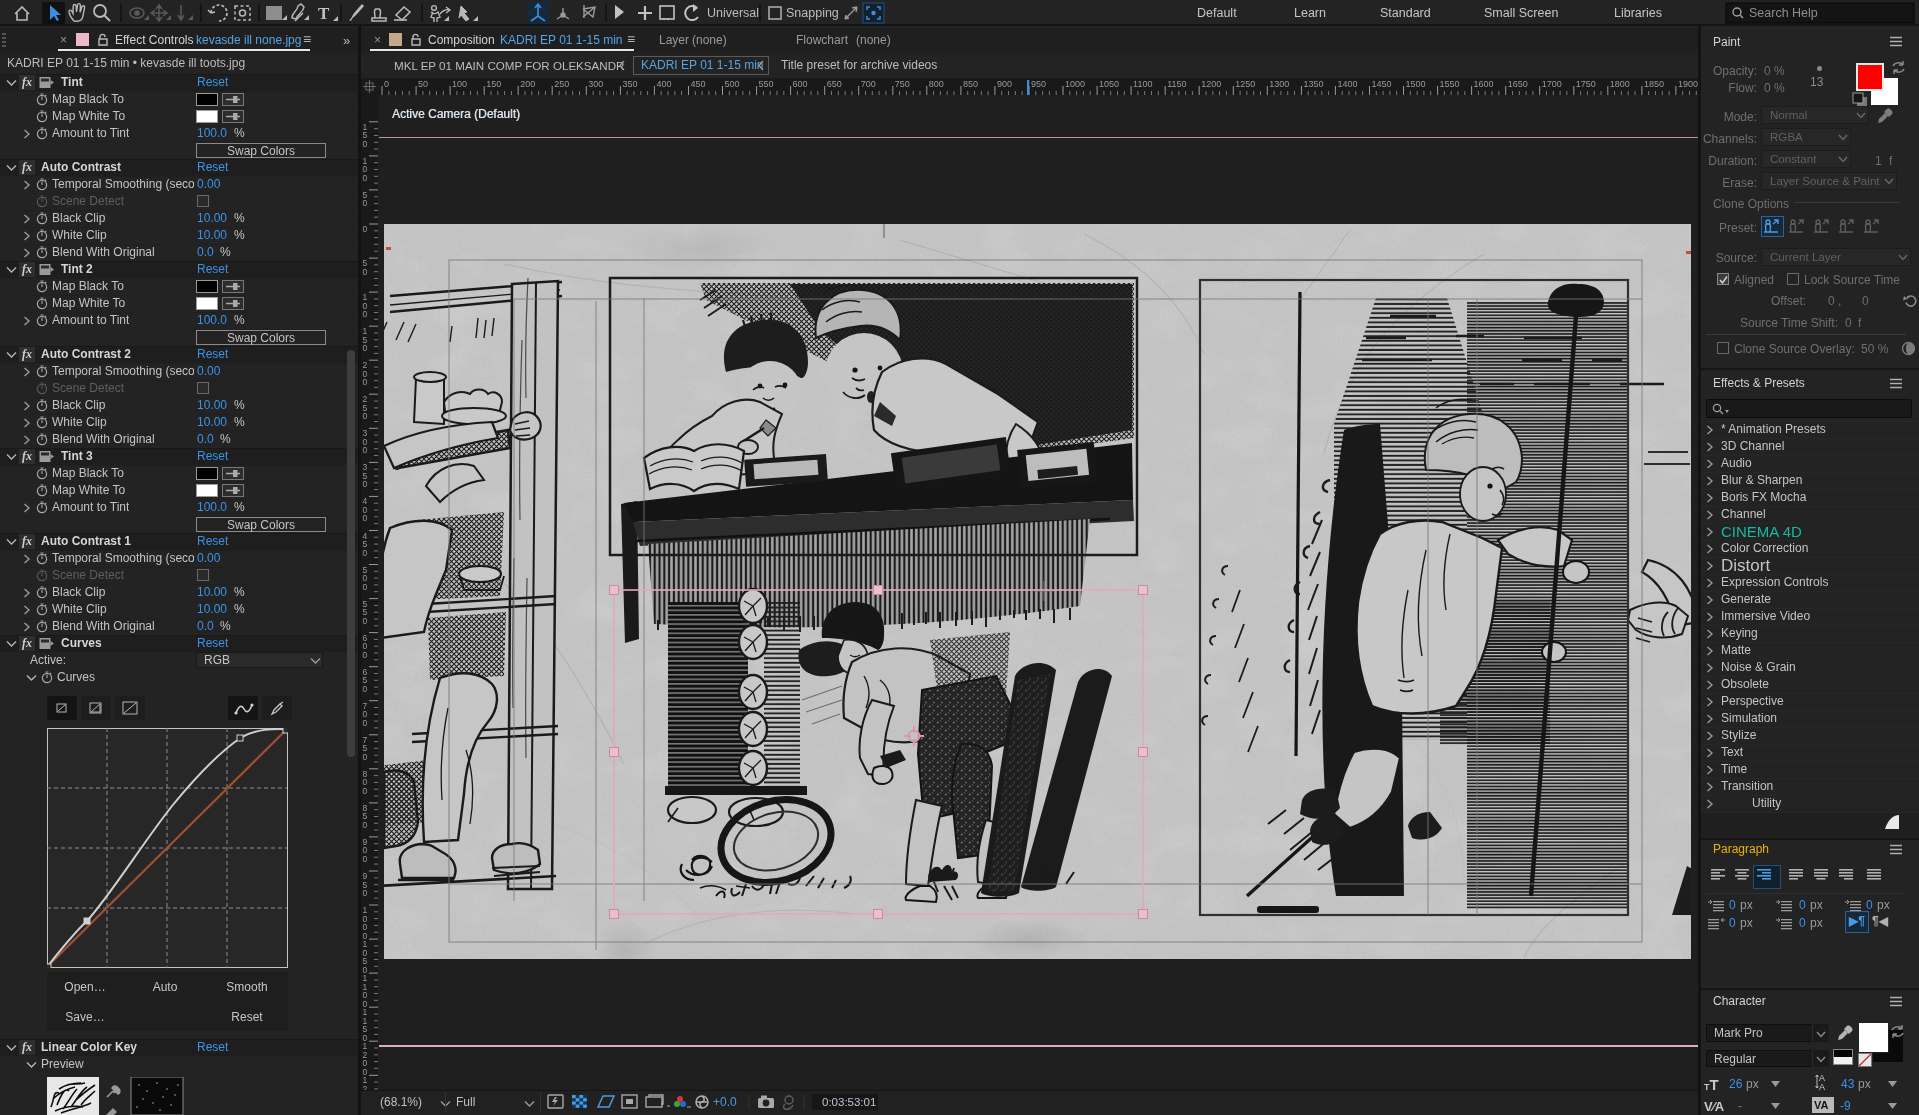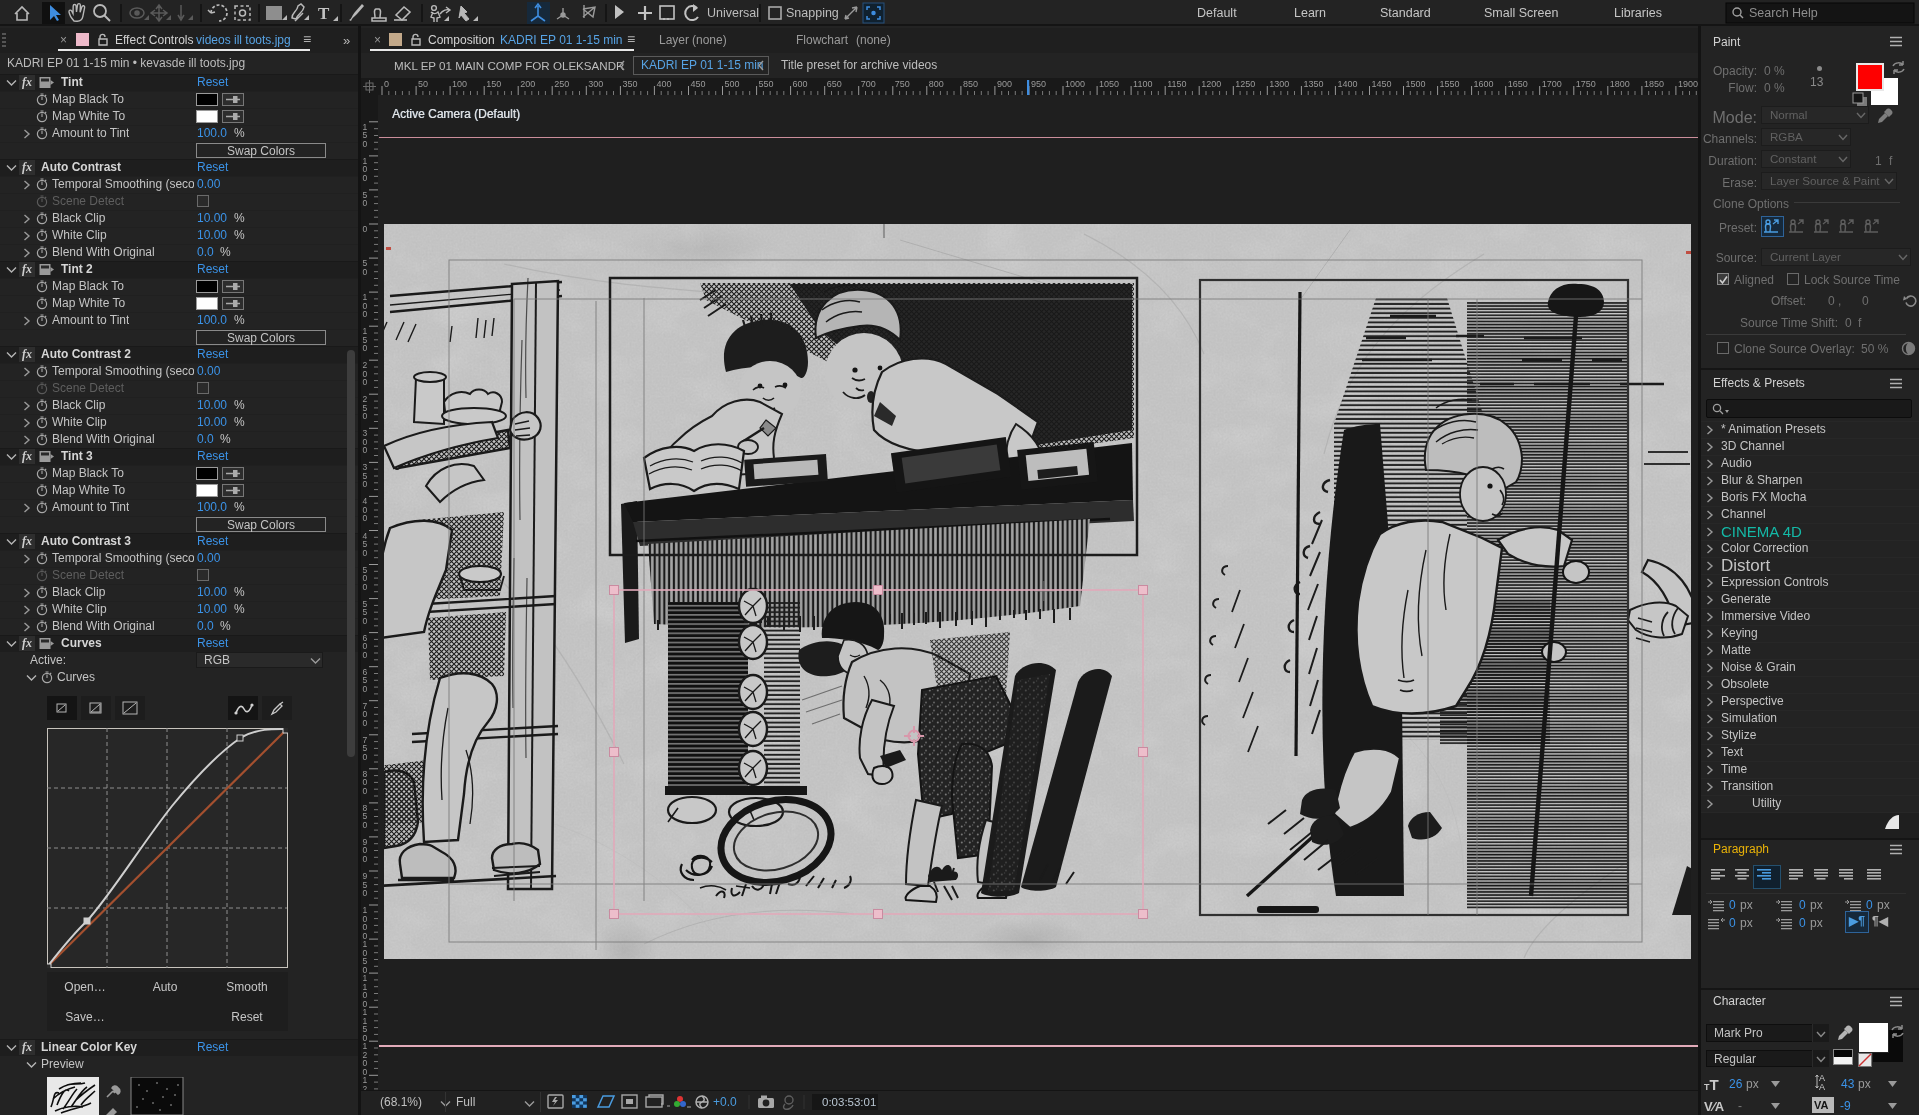--- a/index.html
+++ b/index.html
@@ -103,21 +103,21 @@
 </svg>
 <div class="a" style="left:0;top:28px;width:358px;height:1087px;background:#232323"></div>
 <div class="a" style="left:0;top:28px;width:358px;height:25px;background:#1f1f1f"></div>
 <div class="a" style="left:2px;top:33px;width:4px;height:14px;background:repeating-linear-gradient(#555 0 2px,transparent 2px 4px)"></div>
 <div class="tx" style="left:60px;top:32px;color:#969696">×</div>
 <div class="a" style="left:76px;top:33px;width:13px;height:13px;background:#edb9c9"></div>
 <svg class="a" style="left:97px;top:32px" width="14" height="15">
     <path d="M3 7 L3 5 C3 1.5 8 1.5 8 5 M2 7 h8 v6 h-8 z" fill="none" stroke="#b9b9b9" stroke-width="1.4"></path>
   </svg>
 <div class="tx" style="left:115px;top:32px;color:#d2d2d2">Effect Controls</div>
-<div class="tx" style="left:196px;top:32px;color:#57a3e4">videos ill toots.jpg</div>
+<div class="tx" style="left:196px;top:32px;color:#57a3e4">kevasde ill none.jpg</div>
 <div class="tx" style="left:303px;top:31px;color:#b0b0b0;font-size:14px">≡</div>
 <div class="a" style="left:58px;top:49px;width:252px;height:2px;background:#e8e8e8"></div>
 <div class="tx" style="left:343px;top:32px;color:#b9b9b9;font-size:13px">»</div>
 <div class="tx" style="left:7px;top:55px;color:#bdbdbd">KADRI EP 01 1-15 min • kevasde ill toots.jpg</div>
 <div class="a" style="left:0;top:73.5px;width:358px;height:17px;background:#1e1e1e;border-top:1px solid #191919"></div>
 <svg class="a" style="left:6px;top:78.5px" width="11" height="8">
     <path d="M1 1.5 L5.5 6 L10 1.5" stroke="#b5b5b5" stroke-width="1.4" fill="none"></path>
   </svg>
 <div class="tx" style="left:19px;top:74.5px;width:16px;height:15px;background:#2e2e2e;color:#cfcfcf;font-style:italic;font-weight:bold;font-size:12px;text-align:center;line-height:15px;font-family:'Liberation Serif',serif">fx</div>
 <svg class="a" style="left:39px;top:75.5px" width="15" height="13">
@@ -374,21 +374,21 @@
 <div class="tx" style="left:52px;top:498.5px;color:#c4c4c4;max-width:142px;overflow:hidden">Amount to Tint</div>
 <div class="tx blue" style="left:197px;top:498.5px">100.0</div>
 <div class="tx" style="left:234px;top:498.5px;color:#c4c4c4">%</div>
 <div class="a" style="left:0;top:515.5px;width:358px;height:17px;border-top:1px solid #202020"></div>
 <div class="btn" style="left:196px;top:516.5px;width:130px;height:15px;line-height:14px">Swap Colors</div>
 <div class="a" style="left:0;top:532.5px;width:358px;height:17px;background:#1e1e1e;border-top:1px solid #191919"></div>
 <svg class="a" style="left:6px;top:537.5px" width="11" height="8">
     <path d="M1 1.5 L5.5 6 L10 1.5" stroke="#b5b5b5" stroke-width="1.4" fill="none"></path>
   </svg>
 <div class="tx" style="left:19px;top:533.5px;width:16px;height:15px;background:#2e2e2e;color:#cfcfcf;font-style:italic;font-weight:bold;font-size:12px;text-align:center;line-height:15px;font-family:'Liberation Serif',serif">fx</div>
-<div class="tx" style="left:41px;top:532.5px;color:#d6d6d6;font-weight:bold">Auto Contrast 3</div>
+<div class="tx" style="left:41px;top:532.5px;color:#d6d6d6;font-weight:bold">Auto Contrast 1</div>
 <div class="tx blue" style="left:197px;top:532.5px">Reset</div>
 <div class="a" style="left:0;top:549.5px;width:358px;height:17px;border-top:1px solid #202020"></div>
 <svg class="a" style="left:23px;top:553.5px" width="8" height="10">
     <path d="M1.5 1 L6 5 L1.5 9" stroke="#9a9a9a" stroke-width="1.4" fill="none"></path>
   </svg>
 <svg class="a" style="left:36px;top:551.5px" width="12" height="13">
     <circle cx="6" cy="7" r="4.6" fill="none" stroke="#a8a8a8" stroke-width="1.2"></circle>
     <path d="M6 7 L6 3.6 M4.5 1 h3 M9 3 l1.2 -1.2" stroke="#a8a8a8" stroke-width="1.1" fill="none"></path>
   </svg>
 <div class="tx" style="left:52px;top:549.5px;color:#c4c4c4;max-width:142px;overflow:hidden">Temporal Smoothing (secon</div>
@@ -1395,21 +1395,21 @@
 <div class="tx" style="left:1764px;top:80.0px;color:#6f6f6f;font-size:12px;">0 %</div>
 <div class="a" style="left:1871px;top:78px;width:27px;height:27px;background:#fff"></div>
 <div class="a" style="left:1856px;top:63px;width:28px;height:28px;background:#fe0000;border:2px solid #e8e8e8"></div>
 <svg class="a" style="left:1891px;top:60px" width="16" height="15">
     <path d="M2 6 C4 2 10 2 12 5 M12 5 l-4 0 m4 0 l0 -4 M13 9 C11 13 5 13 3 10 M3 10 l4 0 m-4 0 l0 4" stroke="#8a8a8a" stroke-width="1.5" fill="none"></path>
   </svg>
 <svg class="a" style="left:1852px;top:92px" width="17" height="16">
     <rect x="5" y="5" width="10" height="10" fill="#7a7a7a"></rect>
     <rect x="1" y="1" width="10" height="10" fill="#161616" stroke="#9a9a9a"></rect>
   </svg>
-<div class="tx" style="left:1700px;top:109.0px;width:57px;text-align:right;color:#6f6f6f;font-size:16px;">Mode:</div>
+<div class="tx" style="left:1700px;top:109.0px;width:57px;text-align:right;color:#6f6f6f;font-size:12px;">Mode:</div>
 <div class="ddd" style="left:1761px;top:106.0px;width:108px;height:18px">Normal</div>
 <svg class="a" style="left:1856px;top:112.0px" width="10" height="7">
     <path d="M1 1 L5 5.5 L9 1" stroke="#686868" stroke-width="1.4" fill="none"></path>
   </svg>
 <svg class="a" style="left:1876px;top:107px" width="18" height="18">
     <path d="M2 16 l1 -4 6 -6 3 3 -6 6 z" fill="#7d7d7d"></path>
     <path d="M8 5 l2 -2 c1 -2 4 -2 5 0 c2 1 2 4 0 5 l-2 2 z" fill="#7d7d7d"></path>
   </svg>
 <div class="tx" style="left:1700px;top:131.0px;width:57px;text-align:right;color:#6f6f6f;font-size:12px;">Channels:</div>
 <div class="ddd" style="left:1761px;top:128.0px;width:90px;height:18px">RGBA</div>

